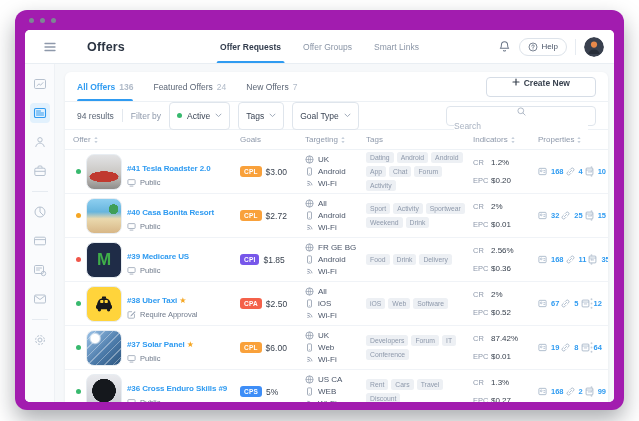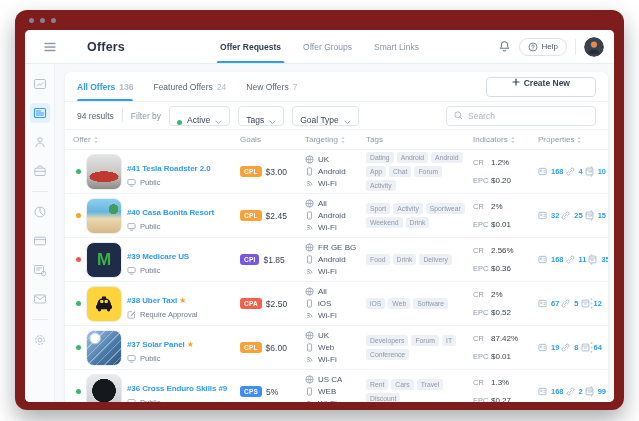--- a/index.html
+++ b/index.html
@@ -1,21 +1,21 @@
 <!DOCTYPE html>
 <html><head>
 <meta charset="utf-8">
 <style>
   * { margin:0; padding:0; box-sizing:border-box; }
   html,body { width:639px; height:421px; background:#fff; font-family:"Liberation Sans", sans-serif; }
   .canvas { position:relative; width:639px; height:421px; background:#fff; overflow:hidden; }
 
   
   .window { position:absolute; left:15px; top:10px; width:609px; height:400px;
-    background:#7f1d1d; border-radius:12px; box-shadow:0 10px 22px rgba(15,20,30,.35);
+    background:#a21caf; border-radius:12px; box-shadow:0 10px 22px rgba(15,20,30,.35);
     padding:20px 10px 8px 10px; }
   .traffic { position:absolute; top:8px; left:14px; display:flex; gap:6px; }
   .traffic i { width:5px; height:5px; border-radius:50%; background:#7d8694; }
 
   .app { width:100%; height:372px; background:#fff; border-radius:5px; overflow:hidden;
     display:flex; flex-direction:column; }
 
   
   .app-header { height:34px; flex:0 0 34px; display:flex; align-items:center; background:#fff;
     border-bottom:1px solid #e9eef3; position:relative; padding:0 10px; }
@@ -49,25 +49,25 @@
   .subtab.active { color:#2f9bf1; font-weight:bold; }
   .subtab.active::after { content:""; position:absolute; left:0; right:0; bottom:0; height:2px; background:#2f9bf1; border-radius:2px 2px 0 0; }
   .create-btn { margin-left:auto; display:flex; align-items:flex-start; gap:4px; border:1px solid #d6dde6; border-radius:4px;
     height:20px; padding:0 25px; font-size:8.5px; color:#39424f; font-weight:bold; cursor:pointer; background:#fff; }
 
   
   .filters { height:28px; display:flex; align-items:center; padding:0 12px; gap:8px; border-bottom:1px solid #eef2f6; }
   .results { font-size:8.5px; color:#5a6575; }
   .v-sep { width:1px; height:13px; background:#e3e8ee; }
   .filter-by { font-size:8.5px; color:#8e99ab; }
-  .pill { display:flex; align-items:flex-end; gap:5px; border:1px solid #dfe5ec; border-radius:4px; height:20px;
+  .pill { display:flex; align-items:center; gap:5px; border:1px solid #dfe5ec; border-radius:4px; height:28px;
     padding:0 7px; font-size:8.5px; color:#3c4656; cursor:pointer; background:#fff; }
   .pill .gdot { width:5px; height:5px; border-radius:50%; background:#38b96e; }
   .search-box { margin-left:auto; display:flex; align-items:center; gap:5px; border:1px solid #dfe5ec; border-radius:4px;
-    height:20px; width:150px; padding:0 7px; background:#fff; }
+    height:20px; width:150px; padding:0 7px; background:#fff;flex-direction:column; }
   .search-box input { border:0; outline:0; width:100%; font-size:8.5px; color:#3c4656; font-family:"Liberation Sans",sans-serif; }
   .search-box input::placeholder { color:#a9b3c2; }
 
   
   .grid { display:grid; grid-template-columns:10px 38px 110px 62px 58px 104px 62px 46px 8px; column-gap:3px; align-items:center; padding:0 8px; }
   .thead { height:20px; border-bottom:1px solid #eef2f6; }
   .th { font-size:8px; color:#8e99ab; display:flex; align-items:center; gap:2px; white-space:nowrap; }
   .th.c1 { grid-column:1/4; }
 
   .trow { height:44px; border-bottom:1px solid #f0f3f7; }
@@ -450,21 +450,21 @@
                       <svg width="9" height="9" viewBox="0 0 10 10">
                         <rect x="1" y="1.8" width="8" height="5.4" rx=".9" fill="none" stroke="#9aa5b5" stroke-width=".9"></rect>
                         <path d="M3.4 9h3.2" stroke="#9aa5b5" stroke-width=".9" stroke-linecap="round"></path>
                       </svg>
                     </span>
                     <span>Public</span>
                   </div>
             </div>
             <div class="goals">
                   <span class="badge cpl">CPL</span>
-                  <span class="gval">$2.45</span>
+                  <span class="gval">$2.72</span>
                 </div>
             <div class="targeting">
               <div class="tline">
                     <span>
                       <svg width="9" height="9" viewBox="0 0 10 10">
                         <circle cx="5" cy="5" r="4" fill="none" stroke="#8e99ab" stroke-width=".9"></circle>
                         <path d="M1 5h8M5 1c-1.5 1.3-1.5 6.7 0 8M5 1c1.5 1.3 1.5 6.7 0 8" fill="none" stroke="#8e99ab" stroke-width=".7"></path>
                       </svg>
                     </span>
                     <span>All</span>

